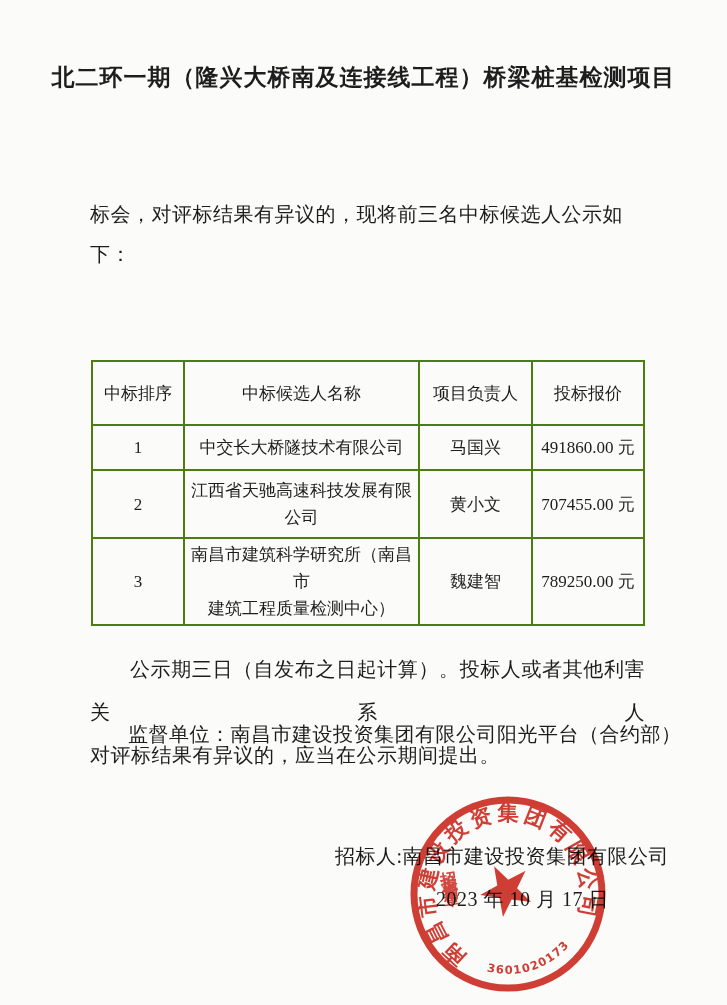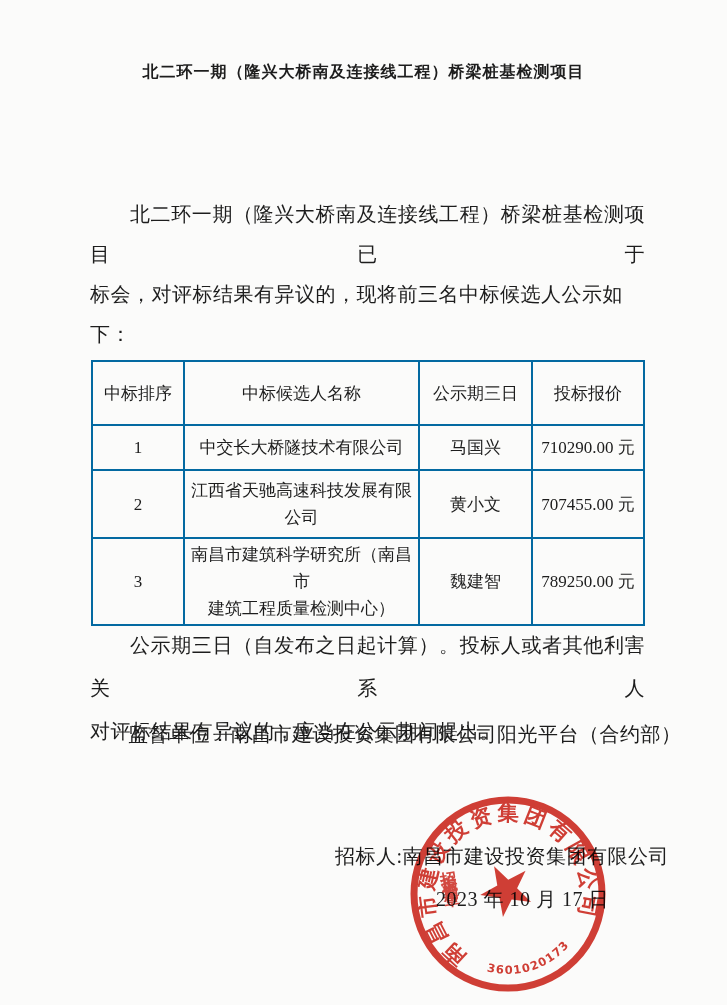--- a/index.html
+++ b/index.html
@@ -7,33 +7,33 @@
     position:relative;
     width:727px;height:1005px;
     margin:0 auto;
     background:#fbfbfa;
     font-family:"Liberation Serif","DejaVu Serif",serif;
     color:#1d1d1d;
     overflow:hidden;
   }
   .abs{position:absolute;}
   .center{left:0;width:727px;text-align:center;}
-  .title{font-weight:bold;font-size:16px;letter-spacing:1px;}
+  .title{font-weight:bold;font-size:23px;letter-spacing:1px;}
   .docnum{font-size:20px;letter-spacing:1px;}
   .bodytext{font-size:20px;line-height:40px;letter-spacing:0.5px;}
   .block{left:90px;width:555px;}
   .jline{text-align:justify;text-align-last:justify;}
   .indent{text-indent:40px;}
   table.bid{
     border-collapse:collapse;
     table-layout:fixed;
     font-size:17px;
   }
   table.bid td,table.bid th{
-    border:2px solid #0369a1;
+    border:2px solid #4d7c0f;
     text-align:center;
     vertical-align:middle;
     font-weight:normal;
     padding:2px 4px;
     white-space:pre-line;
     line-height:27px;
   }
   .sigline{font-size:20px;letter-spacing:0.5px;}
   
   .seal-svg{
@@ -53,64 +53,63 @@
   }
 </style>
 </head>
 <body>
 
 <div class="page">
 
   <div class="abs center title" style="top:62px;">北二环一期（隆兴大桥南及连接线工程）桥梁桩基检测项目</div>
 
   <div class="abs block bodytext" style="top:194px;">
-    <div class="jline indent">北二环一期（隆兴大桥南及连接线工程）桥梁桩基检测项目已于</div>
     <div>标会，对评标结果有异议的，现将前三名中标候选人公示如下：</div>
   </div>
 
   <table class="bid abs" style="top:360px;left:91px;">
     <colgroup>
         <col style="width:92px">
         <col style="width:235px">
         <col style="width:113px">
         <col style="width:112px">
       </colgroup>
     <thead>
       <tr style="height:64px">
         <th>中标排序</th>
         <th>中标候选人名称</th>
-        <th>公示期三日</th>
+        <th>项目负责人</th>
         <th>投标报价</th>
       </tr>
     </thead>
     <tbody>
       <tr style="height:45px">
         <td>1</td>
         <td>中交长大桥隧技术有限公司</td>
         <td>马国兴</td>
-        <td>710290.00 元</td>
+        <td>491860.00 元</td>
       </tr>
       <tr style="height:68px">
         <td>2</td>
         <td>江西省天驰高速科技发展有限
 公司</td>
         <td>黄小文</td>
         <td>707455.00 元</td>
       </tr>
       <tr style="height:62px">
         <td>3</td>
         <td>南昌市建筑科学研究所（南昌市
 建筑工程质量检测中心）</td>
         <td>魏建智</td>
         <td>789250.00 元</td>
       </tr>
     </tbody>
   </table>
 
-  <div class="abs block bodytext" style="top:624px;line-height:43px;">
+  <div class="abs block bodytext" style="top:648px;line-height:43px;">
     <div class="jline indent">公示期三日（自发布之日起计算）。投标人或者其他利害关系人</div>
     <div>对评标结果有异议的，应当在公示期间提出。</div>
   </div>
   <div class="abs bodytext" style="top:714px;left:128px;">监督单位：南昌市建设投资集团有限公司阳光平台（合约部）</div>
 
   <div class="abs sigline" style="top:843px;left:335px;">招标人:南昌市建设投资集团有限公司</div>
   <div class="abs sigline" style="top:886px;left:436px;">2023 年 10 月 17 日</div>
 
   <svg class="seal-svg" viewBox="0 0 204 204">
     <circle cx="102" cy="102" r="94" fill="none" stroke="#cf2a20" stroke-width="7"></circle>

